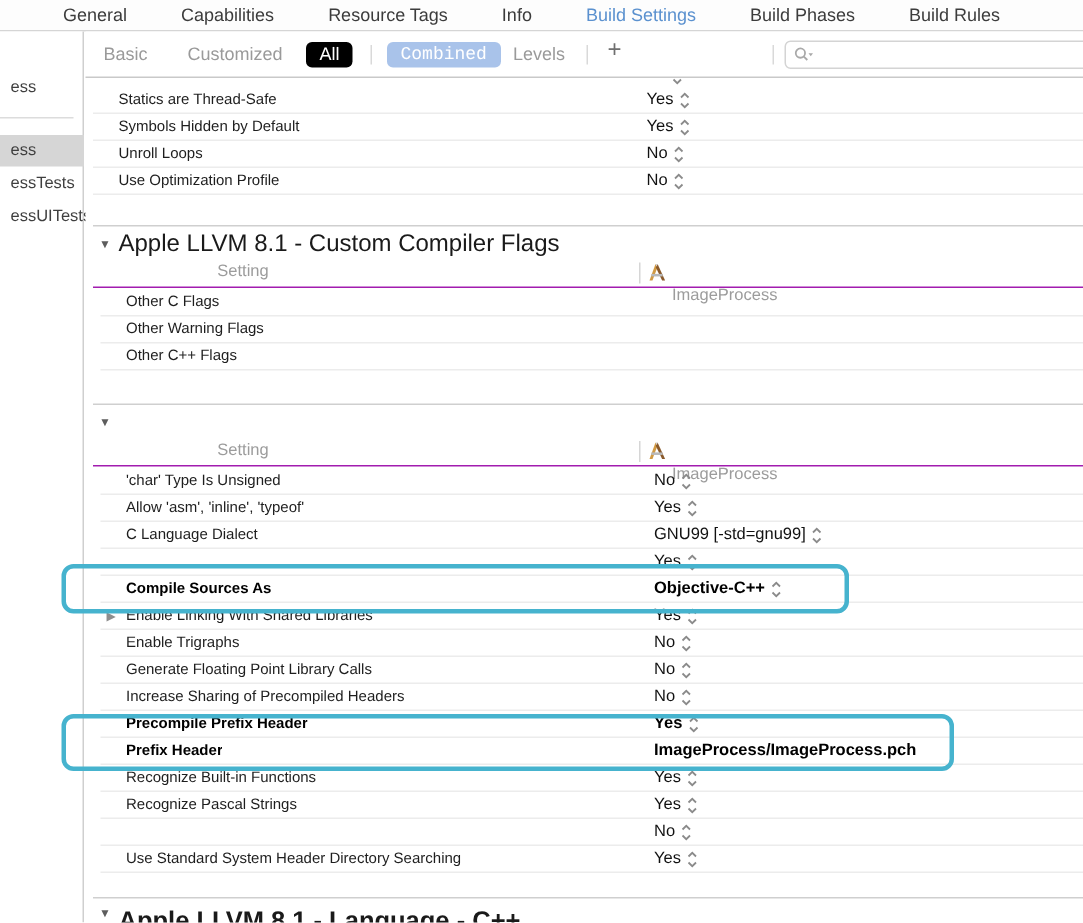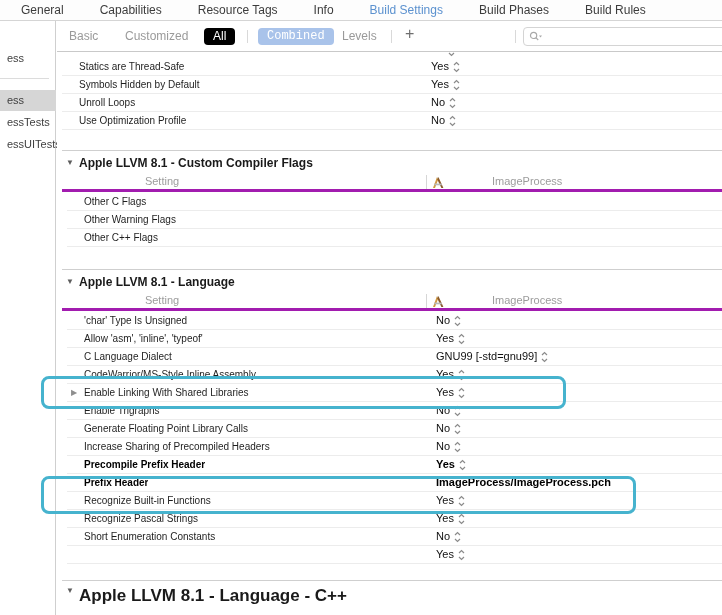--- a/index.html
+++ b/index.html
@@ -7,21 +7,21 @@
   body {
     position:relative; overflow:hidden; background:#ffffff;
     font-family:"Liberation Sans", sans-serif; color:#1e1e1e;
     -webkit-font-smoothing:antialiased;
   }
 
   
   .tabbar {
     position:absolute; left:0; top:0; width:722px; height:21px;
     background:#fdfdfd; border-bottom:1px solid #d5d5d5;
-    display:flex; align-items:center; padding-left:21px; gap:36px;
+    display:flex; align-items:center; padding-left:42px; gap:36px;
   }
   .tab { font-size:12px; color:#3c3c3c; white-space:nowrap; cursor:default; }
   .tab.active { color:#5b91cf; }
 
   
   .sidebar {
     position:absolute; left:0; top:21px; width:56px; height:594px;
     background:#ffffff; border-right:1px solid #cfcfcf;
   }
   .side-item {
@@ -58,26 +58,26 @@
 
   
   .table-area { position:absolute; left:57px; top:52px; width:665px; height:563px; background:#fff; }
   .partial-top { position:relative; height:6px; overflow:hidden; }
   .partial-top .stepper { position:absolute; left:391px; top:-7px; }
 
   .sect { position:relative; }
   .sect.titled { border-top:1px solid #cfcfcf; margin-left:5px; padding-top:3px; }
   .sect-head { position:relative; height:18px; line-height:18px; }
   .sect-head .tri { position:absolute; left:4px; top:0; font-size:8px; color:#5d5d5d; }
-  .sect-head .ttl { position:absolute; left:17px; font-size:12px; font-weight:bold; color:#1a1a1a; white-space:nowrap; }
-  .colhead { position:relative; height:20px; border-bottom:3px solid #a21caf; margin-bottom:1px; }
+  .sect-head .ttl { position:absolute; left:17px; font-size:16px; font-weight:normal; color:#1a1a1a; white-space:nowrap; }
+  .colhead { position:relative; height:20px; border-bottom:1px solid #a21caf; margin-bottom:1px; }
   .colhead .c1 { position:absolute; left:55px; width:90px; text-align:center; top:3px; font-size:11px; color:#9c9c9c; }
   .colhead .vsep { position:absolute; left:364px; top:3px; width:1px; height:14px; background:#d6d6d6; }
   .colhead .ticon { position:absolute; left:369px; top:3px; }
-  .colhead .c2 { position:absolute; left:386px; top:3px; font-size:11px; color:#9c9c9c;margin-left:44px; }
+  .colhead .c2 { position:absolute; left:386px; top:19px; font-size:11px; color:#9c9c9c; }
 
   .row { position:relative; height:18px; }
   .row .sep { position:absolute; left:5px; right:0; bottom:0; height:1px; background:#ececec; }
   .row .sname {
     position:absolute; left:22px; top:0; line-height:17px; font-size:10px;
     color:#1e1e1e; white-space:nowrap; max-width:340px; overflow:hidden;
   }
   .row .sval {
     position:absolute; left:374px; top:0; line-height:17px; font-size:11px;
     color:#111; white-space:nowrap; display:flex; align-items:center; gap:4px;
@@ -245,21 +245,20 @@
         <span class="sval">
           <span></span>
         </span>
         <div class="sep"></div>
       </div>
     </section>
     <div class="gap22"></div>
     <section class="sect titled">
       <div class="sect-head">
         <span class="tri">▼</span>
-        <span class="ttl">Apple LLVM 8.1 - Language</span>
       </div>
       <div class="colhead">
         <span class="c1">Setting</span>
         <span class="vsep"></span>
         <span class="ticon">
   <span>
     <svg width="14" height="13" viewBox="0 0 14 13">
       <path d="M6 1 L2 12 L4 12 L7.2 3.5 Z" fill="#d29a43"></path>
       <path d="M7.4 1 L12.4 12 L10.4 12 L6.2 3.2 Z" fill="#8a5a2b"></path>
       <rect x="3.2" y="7.6" width="7.6" height="1.7" fill="#b9b9b9"></rect>
@@ -302,23 +301,35 @@
   <span class="stepper">
     <svg width="7" height="12" viewBox="0 0 7 12">
       <polyline points="1,4 3.5,1.5 6,4" fill="none" stroke="#8b8b8b" stroke-width="1.2"></polyline>
       <polyline points="1,8 3.5,10.5 6,8" fill="none" stroke="#8b8b8b" stroke-width="1.2"></polyline>
     </svg>
   </span>
 </span>
         <div class="sep"></div>
       </div>
       <div class="row">
-        <span class="sname">CodeWarrior/MS-Style Inline Assembly</span>
-        <span class="sval">
-          <span>Yes</span>
+        <span class="sval">
+          <span>Yes</span>
+  <span class="stepper">
+    <svg width="7" height="12" viewBox="0 0 7 12">
+      <polyline points="1,4 3.5,1.5 6,4" fill="none" stroke="#8b8b8b" stroke-width="1.2"></polyline>
+      <polyline points="1,8 3.5,10.5 6,8" fill="none" stroke="#8b8b8b" stroke-width="1.2"></polyline>
+    </svg>
+  </span>
+</span>
+        <div class="sep"></div>
+      </div>
+      <div class="row bold">
+        <span class="sname">Compile Sources As</span>
+        <span class="sval">
+          <span>Objective-C++</span>
   <span class="stepper">
     <svg width="7" height="12" viewBox="0 0 7 12">
       <polyline points="1,4 3.5,1.5 6,4" fill="none" stroke="#8b8b8b" stroke-width="1.2"></polyline>
       <polyline points="1,8 3.5,10.5 6,8" fill="none" stroke="#8b8b8b" stroke-width="1.2"></polyline>
     </svg>
   </span>
 </span>
         <div class="sep"></div>
       </div>
       <div class="row">
@@ -414,33 +425,33 @@
   <span class="stepper">
     <svg width="7" height="12" viewBox="0 0 7 12">
       <polyline points="1,4 3.5,1.5 6,4" fill="none" stroke="#8b8b8b" stroke-width="1.2"></polyline>
       <polyline points="1,8 3.5,10.5 6,8" fill="none" stroke="#8b8b8b" stroke-width="1.2"></polyline>
     </svg>
   </span>
 </span>
         <div class="sep"></div>
       </div>
       <div class="row">
-        <span class="sname">Short Enumeration Constants</span>
-        <span class="sval">
-          <span>No</span>
-  <span class="stepper">
-    <svg width="7" height="12" viewBox="0 0 7 12">
-      <polyline points="1,4 3.5,1.5 6,4" fill="none" stroke="#8b8b8b" stroke-width="1.2"></polyline>
-      <polyline points="1,8 3.5,10.5 6,8" fill="none" stroke="#8b8b8b" stroke-width="1.2"></polyline>
-    </svg>
-  </span>
-</span>
-        <div class="sep"></div>
-      </div>
-      <div class="row">
+        <span class="sval">
+          <span>No</span>
+  <span class="stepper">
+    <svg width="7" height="12" viewBox="0 0 7 12">
+      <polyline points="1,4 3.5,1.5 6,4" fill="none" stroke="#8b8b8b" stroke-width="1.2"></polyline>
+      <polyline points="1,8 3.5,10.5 6,8" fill="none" stroke="#8b8b8b" stroke-width="1.2"></polyline>
+    </svg>
+  </span>
+</span>
+        <div class="sep"></div>
+      </div>
+      <div class="row">
+        <span class="sname">Use Standard System Header Directory Searching</span>
         <span class="sval">
           <span>Yes</span>
   <span class="stepper">
     <svg width="7" height="12" viewBox="0 0 7 12">
       <polyline points="1,4 3.5,1.5 6,4" fill="none" stroke="#8b8b8b" stroke-width="1.2"></polyline>
       <polyline points="1,8 3.5,10.5 6,8" fill="none" stroke="#8b8b8b" stroke-width="1.2"></polyline>
     </svg>
   </span>
 </span>
         <div class="sep"></div>

